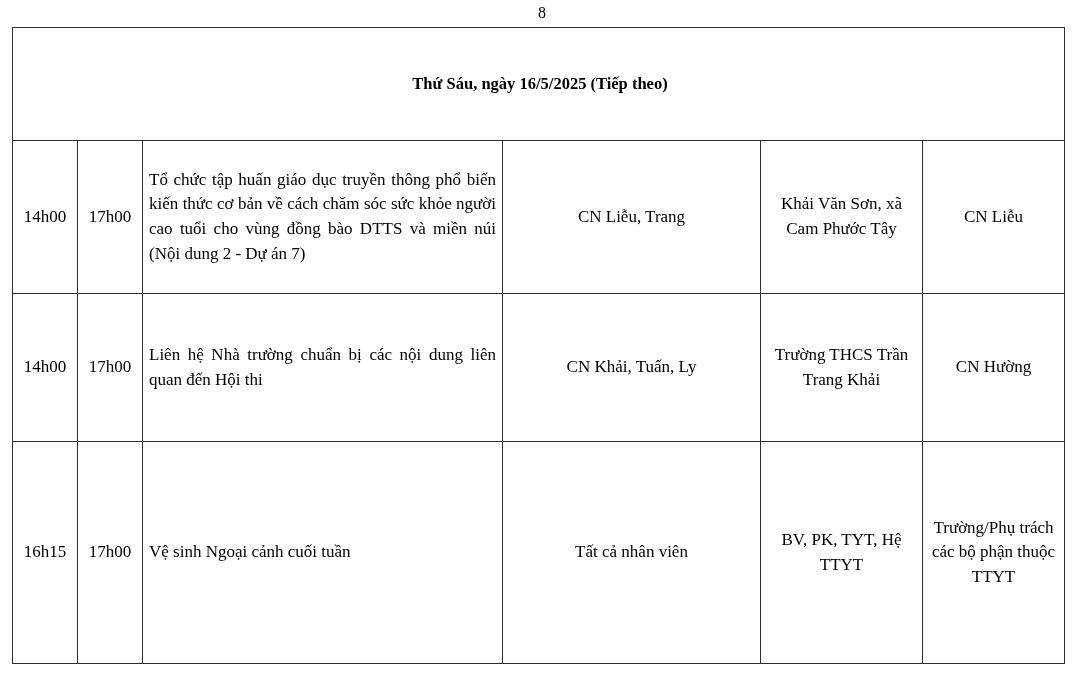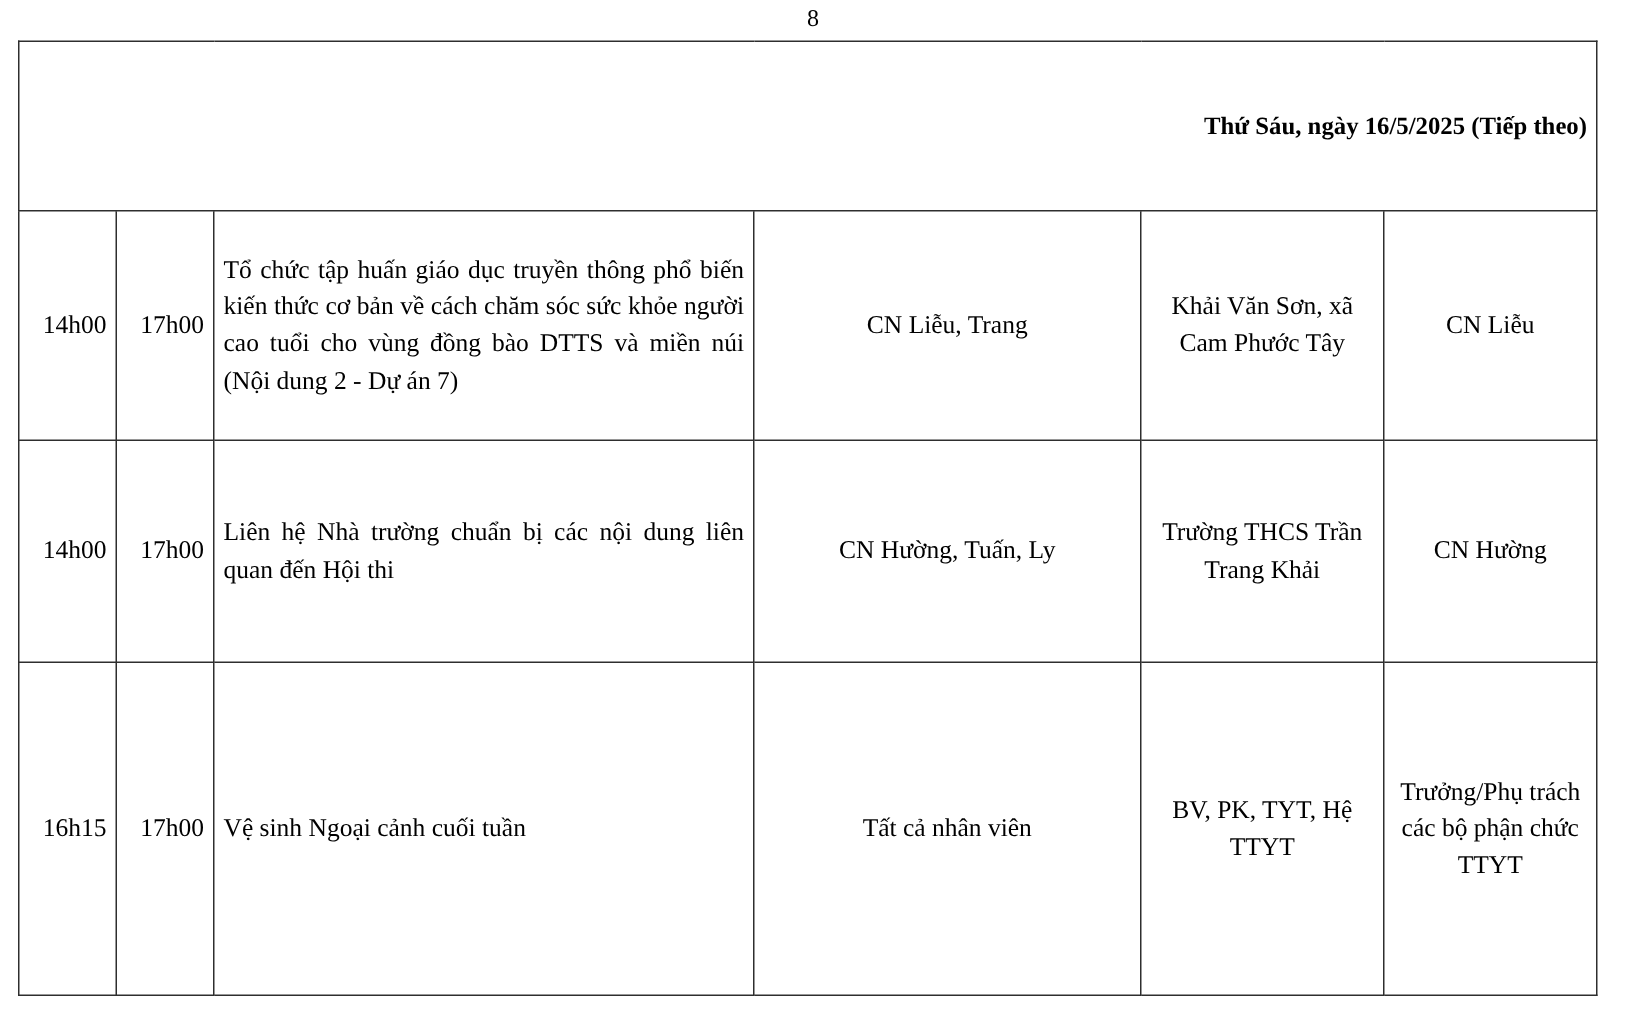--- a/index.html
+++ b/index.html
@@ -37,29 +37,29 @@
     border: 1px solid #2e2e2e;
     font-size: 17px;
     line-height: 1.45;
     vertical-align: middle;
     padding: 4px 6px;
     overflow: hidden;
   }
   tr.section-row td {
     height: 104px;
     font-weight: bold;
-    text-align: right;
+    text-align: center;
     padding-left: 9px;
     font-size: 16.5px;
   }
   tr.data-row-1 td { height: 144px; }
   tr.data-row-2 td { height: 139px; }
   tr.data-row-3 td { height: 213px; }
   td.c-time {
-    text-align: right;
+    text-align: center;
     padding: 0 2px;
     margin-left: 28px;
   }
   td.c-desc {
     text-align: justify;
     padding: 0 8px;
   }
   td.c-center {
     text-align: center;
     padding: 0 8px;
@@ -93,29 +93,29 @@
       <td class="c-desc">Tổ chức tập huấn giáo dục truyền thông phổ biến kiến thức cơ bản về cách chăm sóc sức khỏe người cao tuổi cho vùng đồng bào DTTS và miền núi (Nội dung 2 - Dự án 7)</td>
       <td class="c-center">CN Liễu, Trang</td>
       <td class="c-center">Khải Văn Sơn, xã Cam Phước Tây</td>
       <td class="c-center">CN Liễu</td>
     </tr>
 
     <tr class="data-row-2">
       <td class="c-time">14h00</td>
       <td class="c-time">17h00</td>
       <td class="c-desc">Liên hệ Nhà trường chuẩn bị các nội dung liên quan đến Hội thi</td>
-      <td class="c-center">CN Hường, Tuấn, Ly</td>
+      <td class="c-center">CN Khải, Tuấn, Ly</td>
       <td class="c-center">Trường THCS Trần Trang Khải</td>
       <td class="c-center">CN Hường</td>
     </tr>
 
     <tr class="data-row-3">
       <td class="c-time">16h15</td>
       <td class="c-time">17h00</td>
       <td class="c-desc">Vệ sinh Ngoại cảnh cuối tuần</td>
       <td class="c-center">Tất cả nhân viên</td>
       <td class="c-center">BV, PK, TYT, Hệ TTYT</td>
-      <td class="c-center">Trưởng/Phụ trách các bộ phận chức TTYT</td>
+      <td class="c-center">Trường/Phụ trách các bộ phận thuộc TTYT</td>
     </tr>
   </tbody>
     </table>
 
 </div>
 
 </body></html>

